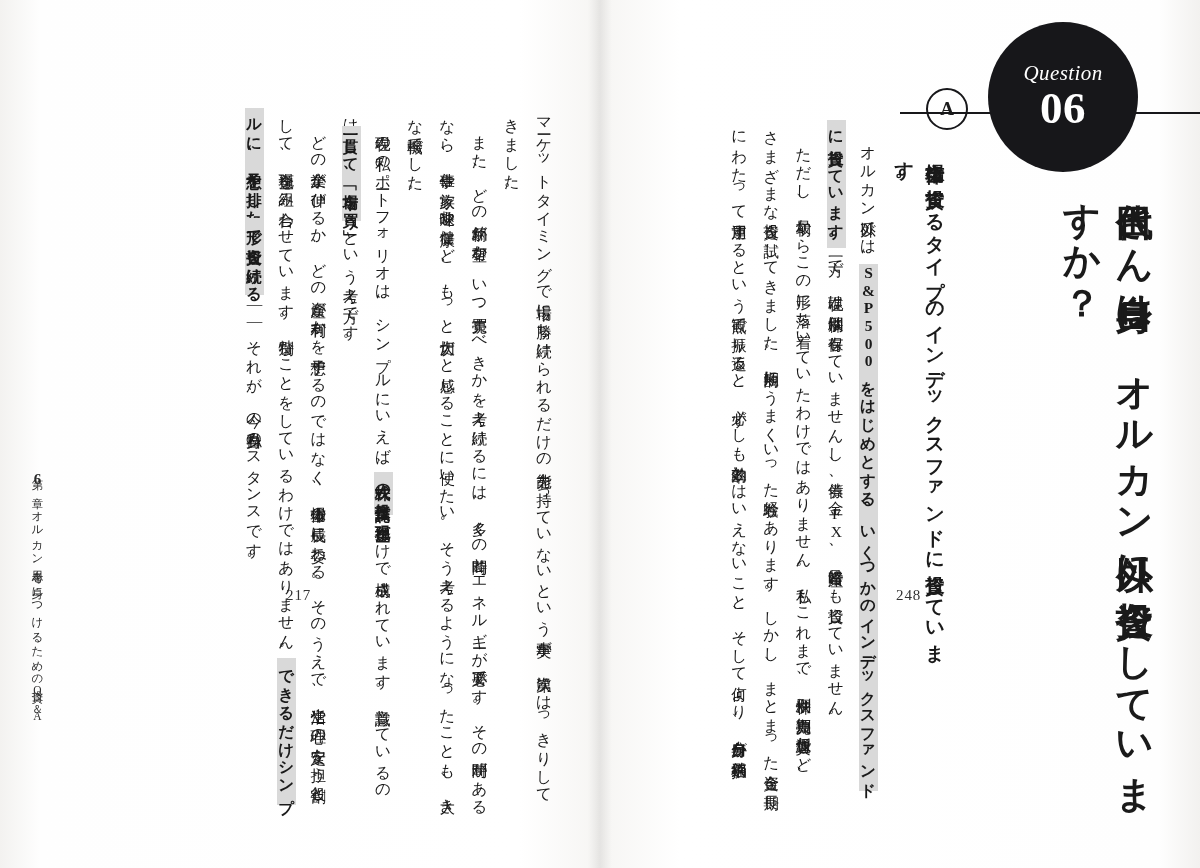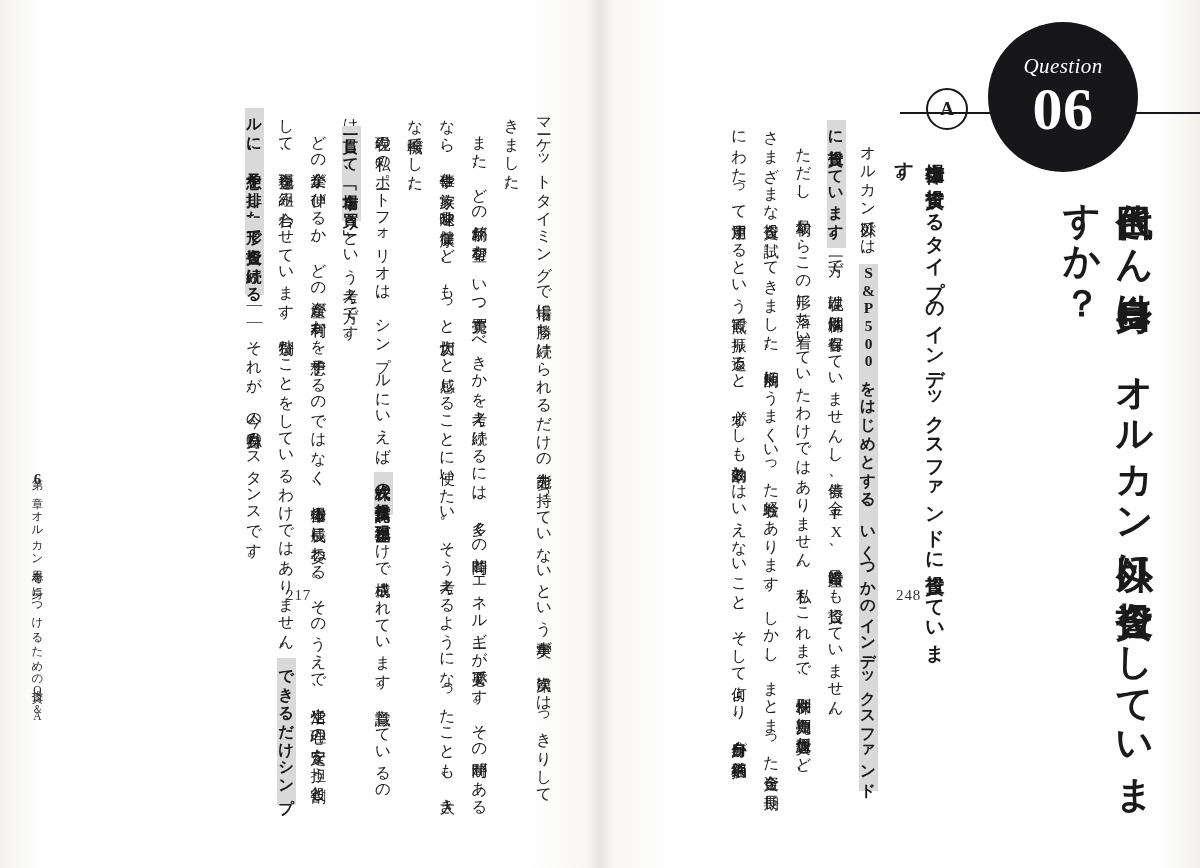--- a/index.html
+++ b/index.html
@@ -62,21 +62,21 @@
   .q-badge .q-word {
     font-family: "Liberation Serif", "DejaVu Serif", serif;
     font-style: italic;
     font-size: 21px;
     letter-spacing: 0.02em;
     line-height: 1;
     margin-bottom: 2px;
   }
   .q-badge .q-num {
     font-family: "Liberation Serif", "DejaVu Serif", serif;
-    font-size: 60px;
+    font-size: 45px;
     font-weight: 700;
     line-height: 1;
     letter-spacing: 0.01em;
   }
   .q-rule {
     position: absolute;
     right: 0;
     top: 112px;
     width: 300px;
     height: 2px;

